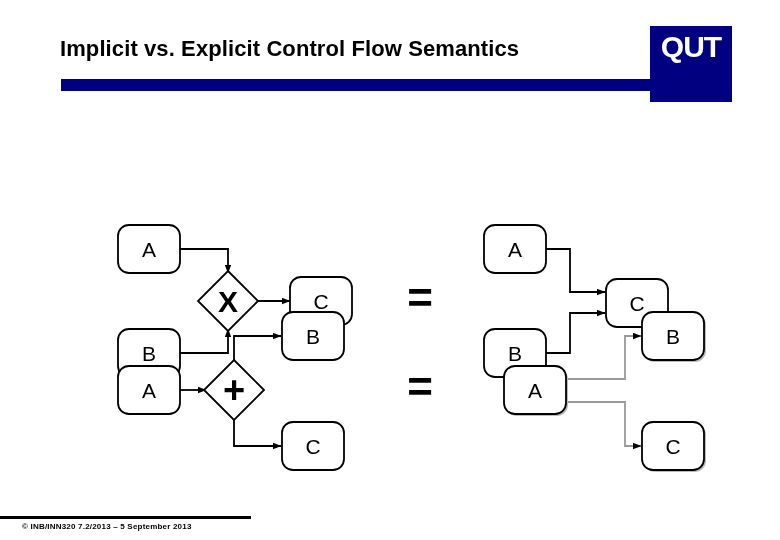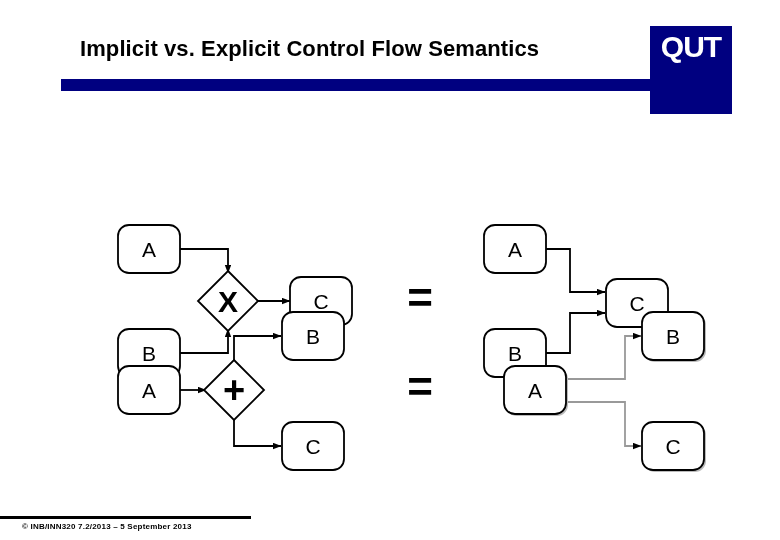--- a/index.html
+++ b/index.html
@@ -20,36 +20,35 @@
   #slide-title {
     position: absolute;
     left: 60px;
     top: 36px;
     width: 560px;
     font-size: 22px;
     font-weight: bold;
     letter-spacing: 0.1px;
     color: #000000;
     white-space: nowrap;
-    margin-left: 20px;
   }
   #title-rule {
     position: absolute;
     left: 61px;
     top: 79px;
     width: 590px;
     height: 12px;
     background: #000080;
   }
   #qut-logo {
     position: absolute;
     left: 650px;
     top: 26px;
     width: 82px;
-    height: 88px;
+    height: 76px;
     background: #000080;
   }
   #qut-logo .qut-word {
     position: absolute;
     left: 0;
     top: 4px;
     width: 82px;
     text-align: center;
     color: #ffffff;
     font-size: 30px;

